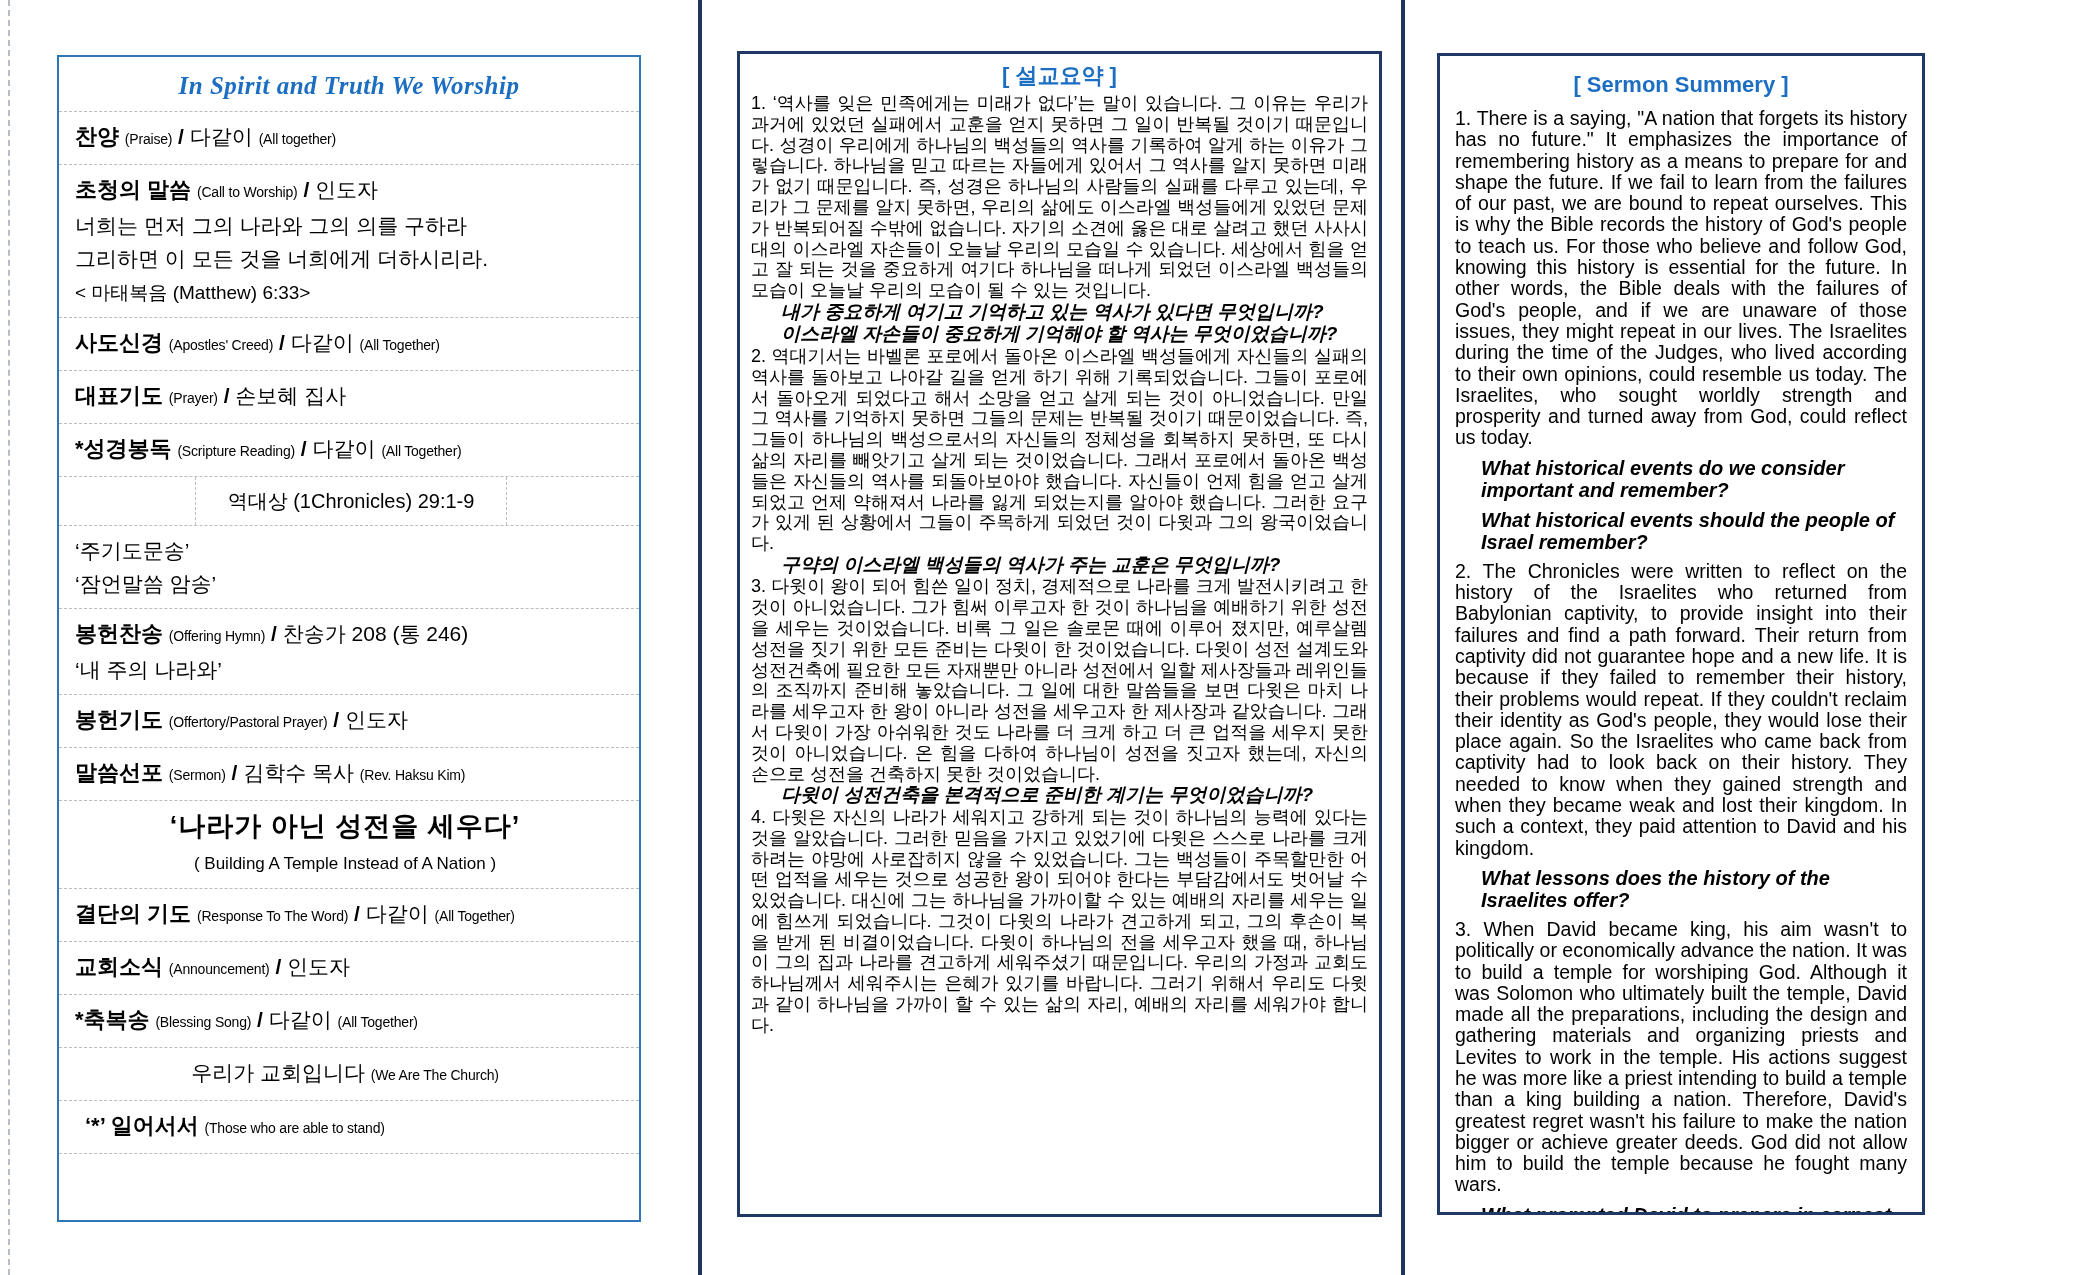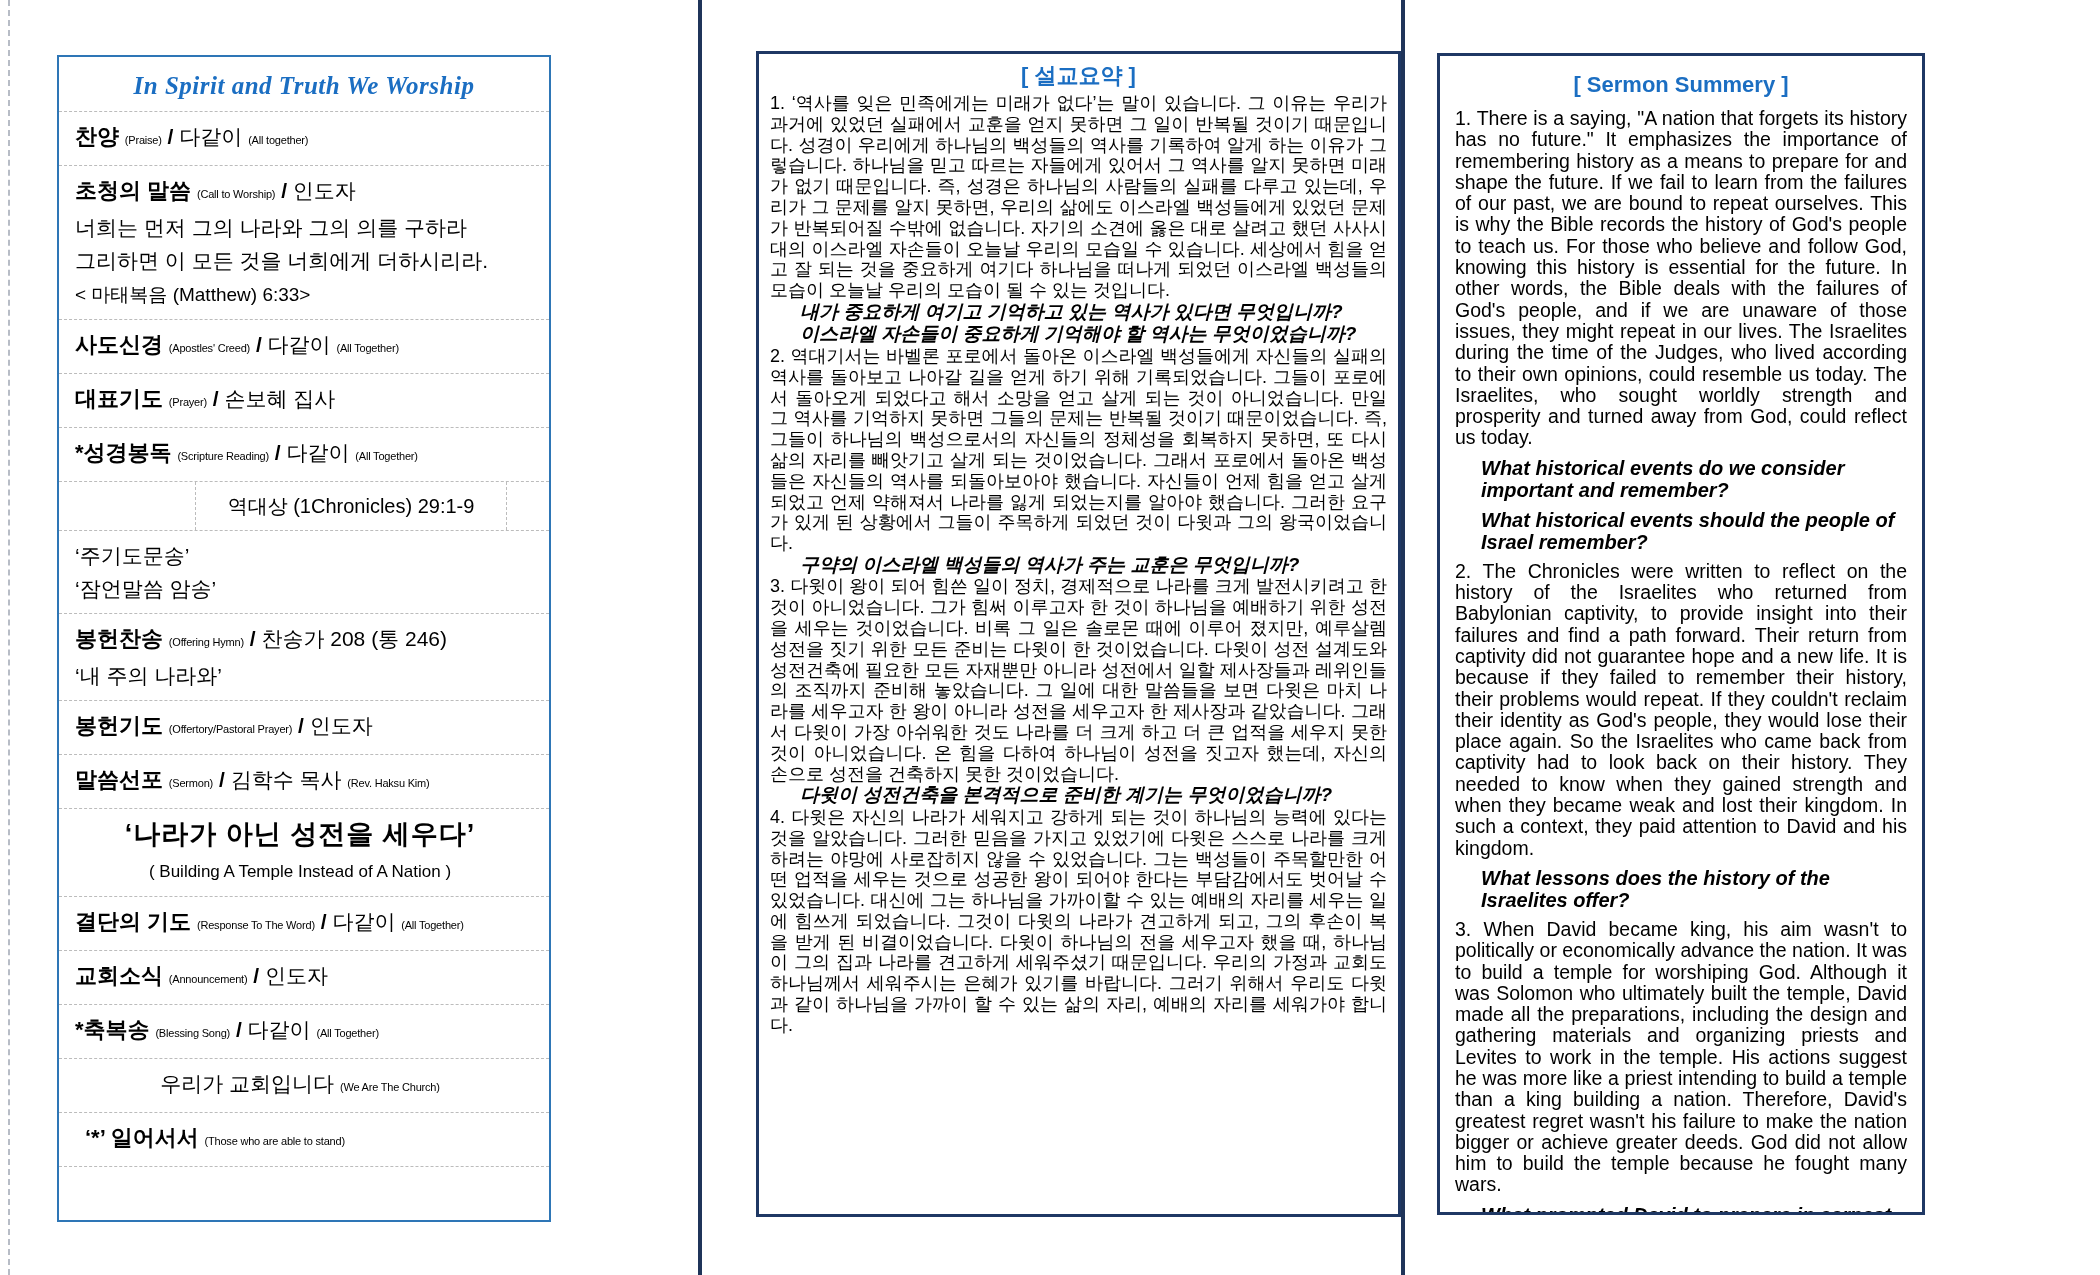--- a/index.html
+++ b/index.html
@@ -7,43 +7,43 @@
   body { font-family:"Liberation Sans", sans-serif; color:#000; }
   .page { position:relative; width:2100px; height:1275px; background:#fff; overflow:hidden; }
 
   
   .fold-dashed { position:absolute; top:0; bottom:0; left:8px; border-left:2px dashed #b7bcc6; }
   .sep-navy { position:absolute; top:0; bottom:0; width:4px; background:#1f3459; }
   .sep-1 { left:698px; }
   .sep-2 { left:1401px; }
 
   
-  .order-panel { position:absolute; left:57px; top:55px; width:494px; height:1167px;
+  .order-panel { position:absolute; left:57px; top:55px; width:584px; height:1167px;
                  border:2px solid #2e76b6; background:#fff; overflow:hidden; }
   .panel-title-row { text-align:center; padding:15px 0 11px; border-bottom:1px dashed #bcbcbc; }
   .order-title { font-family:"Liberation Serif", serif; font-style:italic; font-weight:700;
                  font-size:25px; color:#1b6ec2; letter-spacing:0.5px; }
   .row { border-bottom:1px dashed #bcbcbc; padding:8px 8px 8px 16px; line-height:34px; font-size:21px; }
   .row.c { text-align:center; padding-left:0; }
   .row.note { padding-left:26px; }
   .sub { line-height:33px; }
   .sub.c { }
   .s-kb  { font-weight:700; font-size:22px; }
   .s-ko  { font-size:21px; }
-  .s-en  { font-size:11px; letter-spacing:-0.2px; }
+  .s-en  { font-size:14px; letter-spacing:-0.2px; }
   .s-sl  { font-weight:700; font-size:21px; }
   .s-big { font-weight:700; font-size:27px; letter-spacing:1px; }
   .s-enc { font-size:17px; }
   .s-ref { font-size:19px; }
   .cellrow { border-bottom:1px dashed #bcbcbc; padding:0; line-height:30px; }
   .cell { margin-left:136px; width:312px; border-left:1px dashed #bcbcbc; border-right:1px dashed #bcbcbc;
           text-align:center; padding:9px 0; font-size:20px; }
 
   
-  .mid-panel { position:absolute; left:756px; top:51px; width:645px; height:1166px;
+  .mid-panel { position:absolute; left:737px; top:51px; width:645px; height:1166px;
                border:3px solid #1f3864; background:#fff; padding:4px 11px 4px 11px; overflow:hidden; }
   .mid-title { color:#1b6ec2; font-weight:700; font-size:22px; text-align:center; margin:3px 0 2px; }
   .mid .para { font-size:18px; line-height:20.8px; text-align:justify; }
   .mid .q { font-weight:700; font-style:italic; font-size:19px; line-height:22.5px; padding-left:30px; }
 
   
   .right-panel { position:absolute; left:1437px; top:53px; width:488px; height:1162px;
                  border:3px solid #1f3864; background:#fff; padding:8px 15px 6px 15px; overflow:hidden; }
   .right-title { color:#1b6ec2; font-weight:700; font-size:22px; text-align:center; margin:8px 0 10px; }
   .right .para { font-size:19.5px; line-height:21.3px; text-align:justify; }

